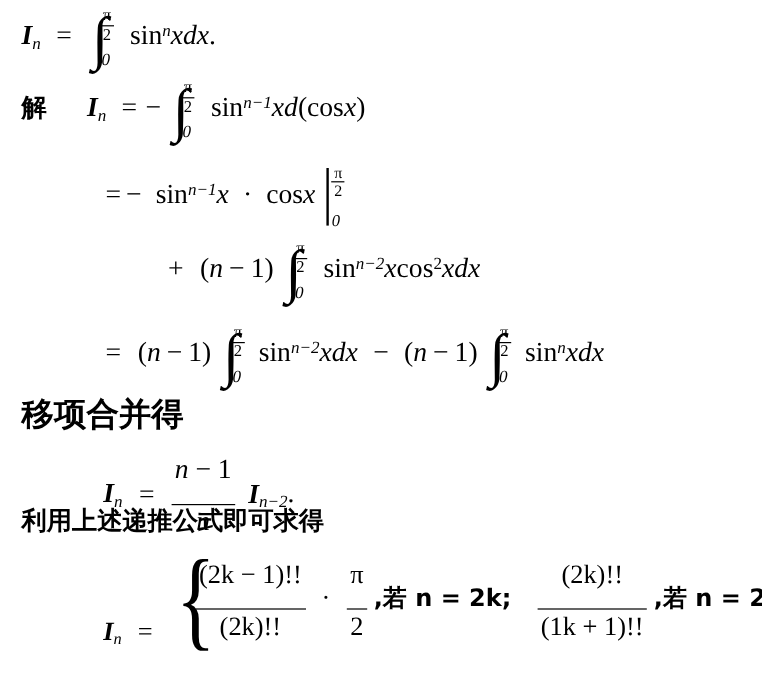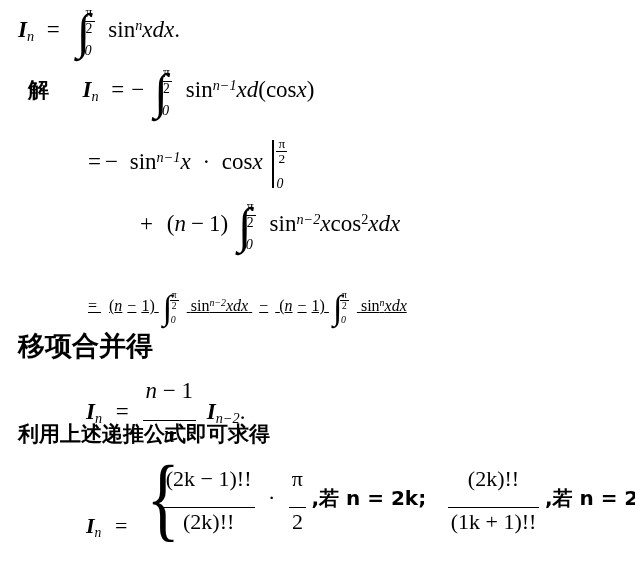--- a/index.html
+++ b/index.html
@@ -197,21 +197,21 @@
     <span class="intg" style="width:30px;">
       <span class="up">
         <span class="frac" style="font-size:1em;"><span class="num">π</span><span class="den">2</span></span>
       </span>
       <span class="sign">∫</span>
       <span class="lo">0</span>
     </span>
     <span class="rm">sin</span><span class="sup">n</span><span class="vn">xdx</span><span class="rm">.</span>
   </div>
 
-  <div class="ln" style="left:28px; top:78px; font-size:23px;">
+  <div class="ln" style="left:18px; top:78px; font-size:23px;">
     <span class="cjk" style="font-size:21px;">解</span>
     <span style="display:inline-block;width:22px;"></span>
     <span class="v">I</span><span class="sub">n</span>
     <span class="op" style="margin:0 7px;">=</span><span class="op">−</span>
     <span class="intg" style="width:30px;">
       <span class="up">
         <span class="frac" style="font-size:1em;"><span class="num">π</span><span class="den">2</span></span>
       </span>
       <span class="sign">∫</span>
       <span class="lo">0</span>
@@ -239,21 +239,21 @@
     <span class="intg" style="width:30px;">
       <span class="up">
         <span class="frac" style="font-size:1em;"><span class="num">π</span><span class="den">2</span></span>
       </span>
       <span class="sign">∫</span>
       <span class="lo">0</span>
     </span>
     <span class="rm">sin</span><span class="sup">n−2</span><span class="vn">x</span><span class="rm">cos</span><span class="supr">2</span><span class="vn">xdx</span>
   </div>
 
-  <div class="ln" style="left:88px; top:298px; font-size:16px;text-decoration:underline;">
+  <div class="ln" style="left:88px; top:282px; font-size:23px;">
     <span class="op">=</span>
     <span class="rm" style="margin-left:8px;">(</span><span class="vn">n</span><span class="op" style="margin:0 5px;">−</span><span class="rm">1)</span>
     <span class="intg" style="width:28px;">
       <span class="up">
         <span class="frac" style="font-size:1em;"><span class="num">π</span><span class="den">2</span></span>
       </span>
       <span class="sign">∫</span>
       <span class="lo">0</span>
     </span>
     <span class="rm">sin</span><span class="sup">n−2</span><span class="vn">xdx</span>

